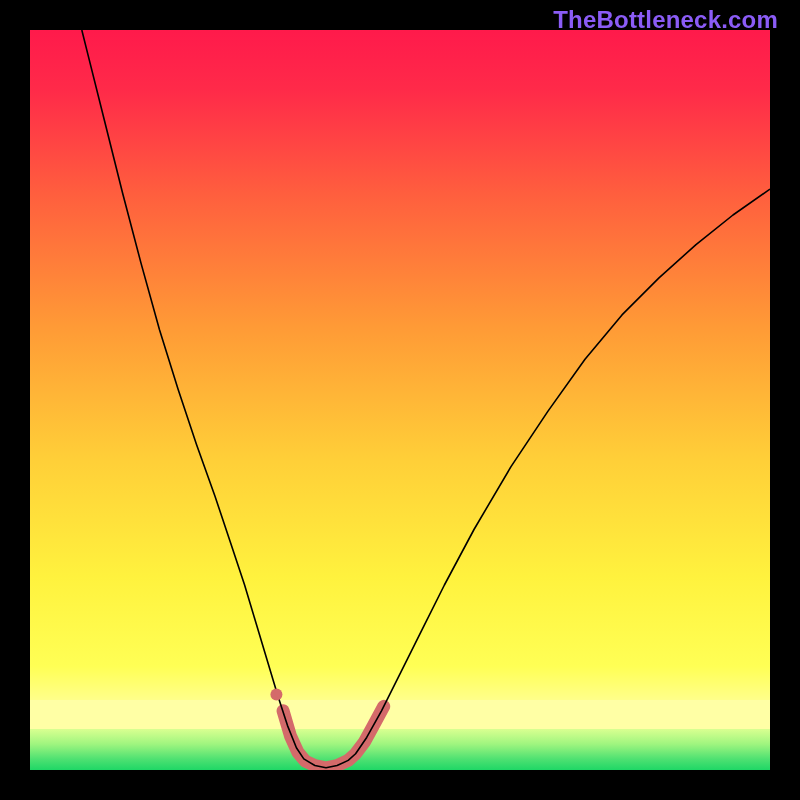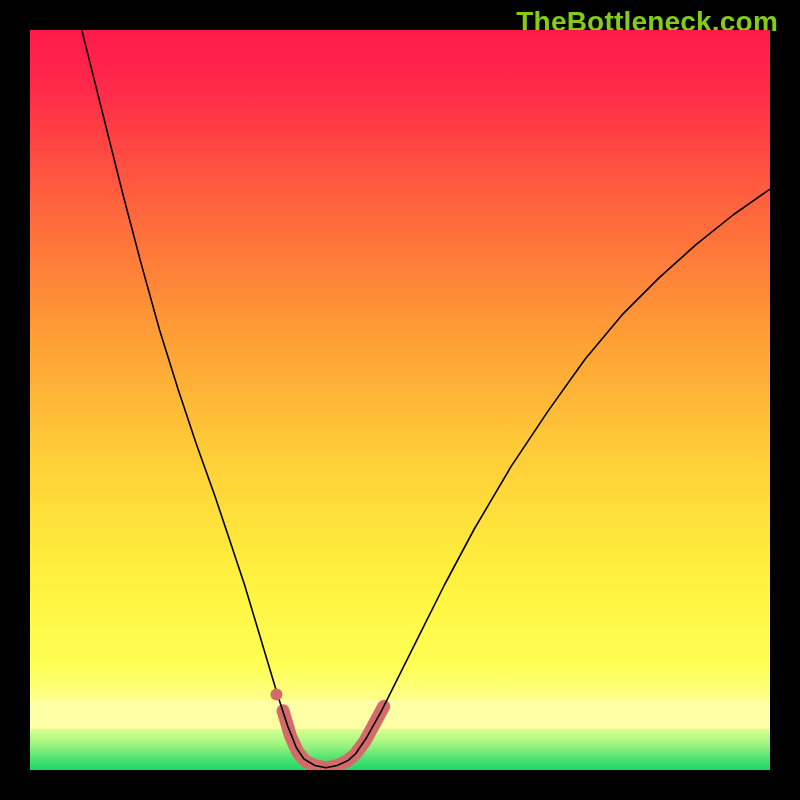--- a/index.html
+++ b/index.html
@@ -21,22 +21,22 @@
     position: absolute;
     left: 30px;
     top: 30px;
     width: 740px;
     height: 740px;
   }
   .watermark {
     position: absolute;
     top: 6px;
     right: 22px;
-    color: #84cc16;
-    font-size: 28px;
+    color: #8b5cf6;
+    font-size: 24px;
     font-weight: 600;
     letter-spacing: 0.2px;
     user-select: none;
   }
 </style>
 </head>
 <body>
 
 <div class="frame">
   <div class="watermark">TheBottleneck.com</div>

